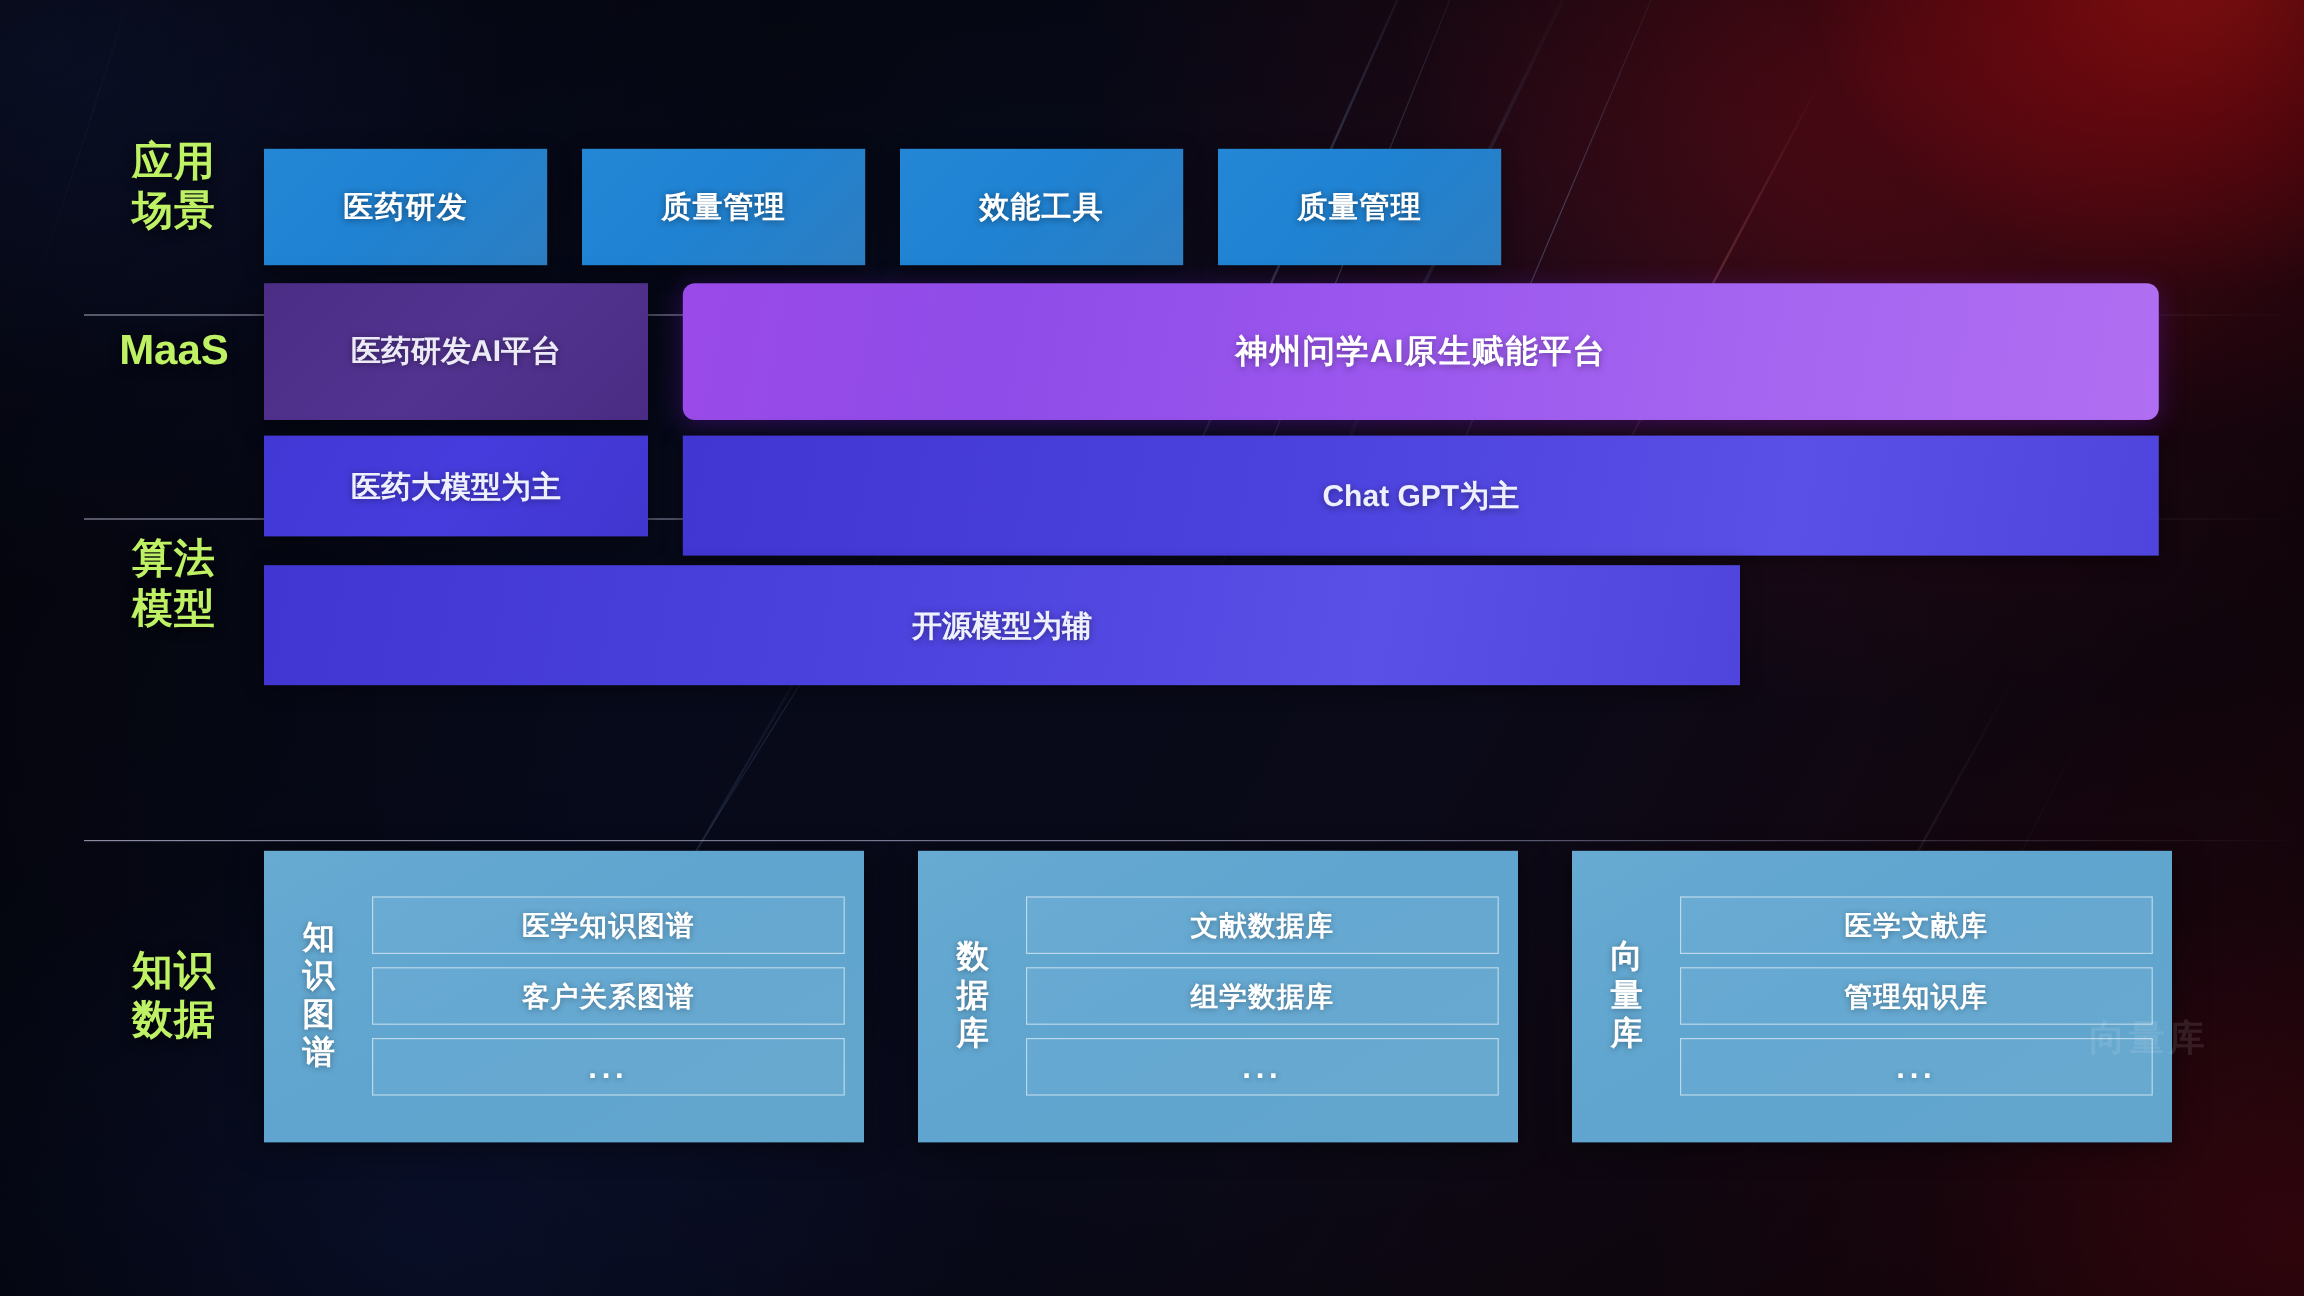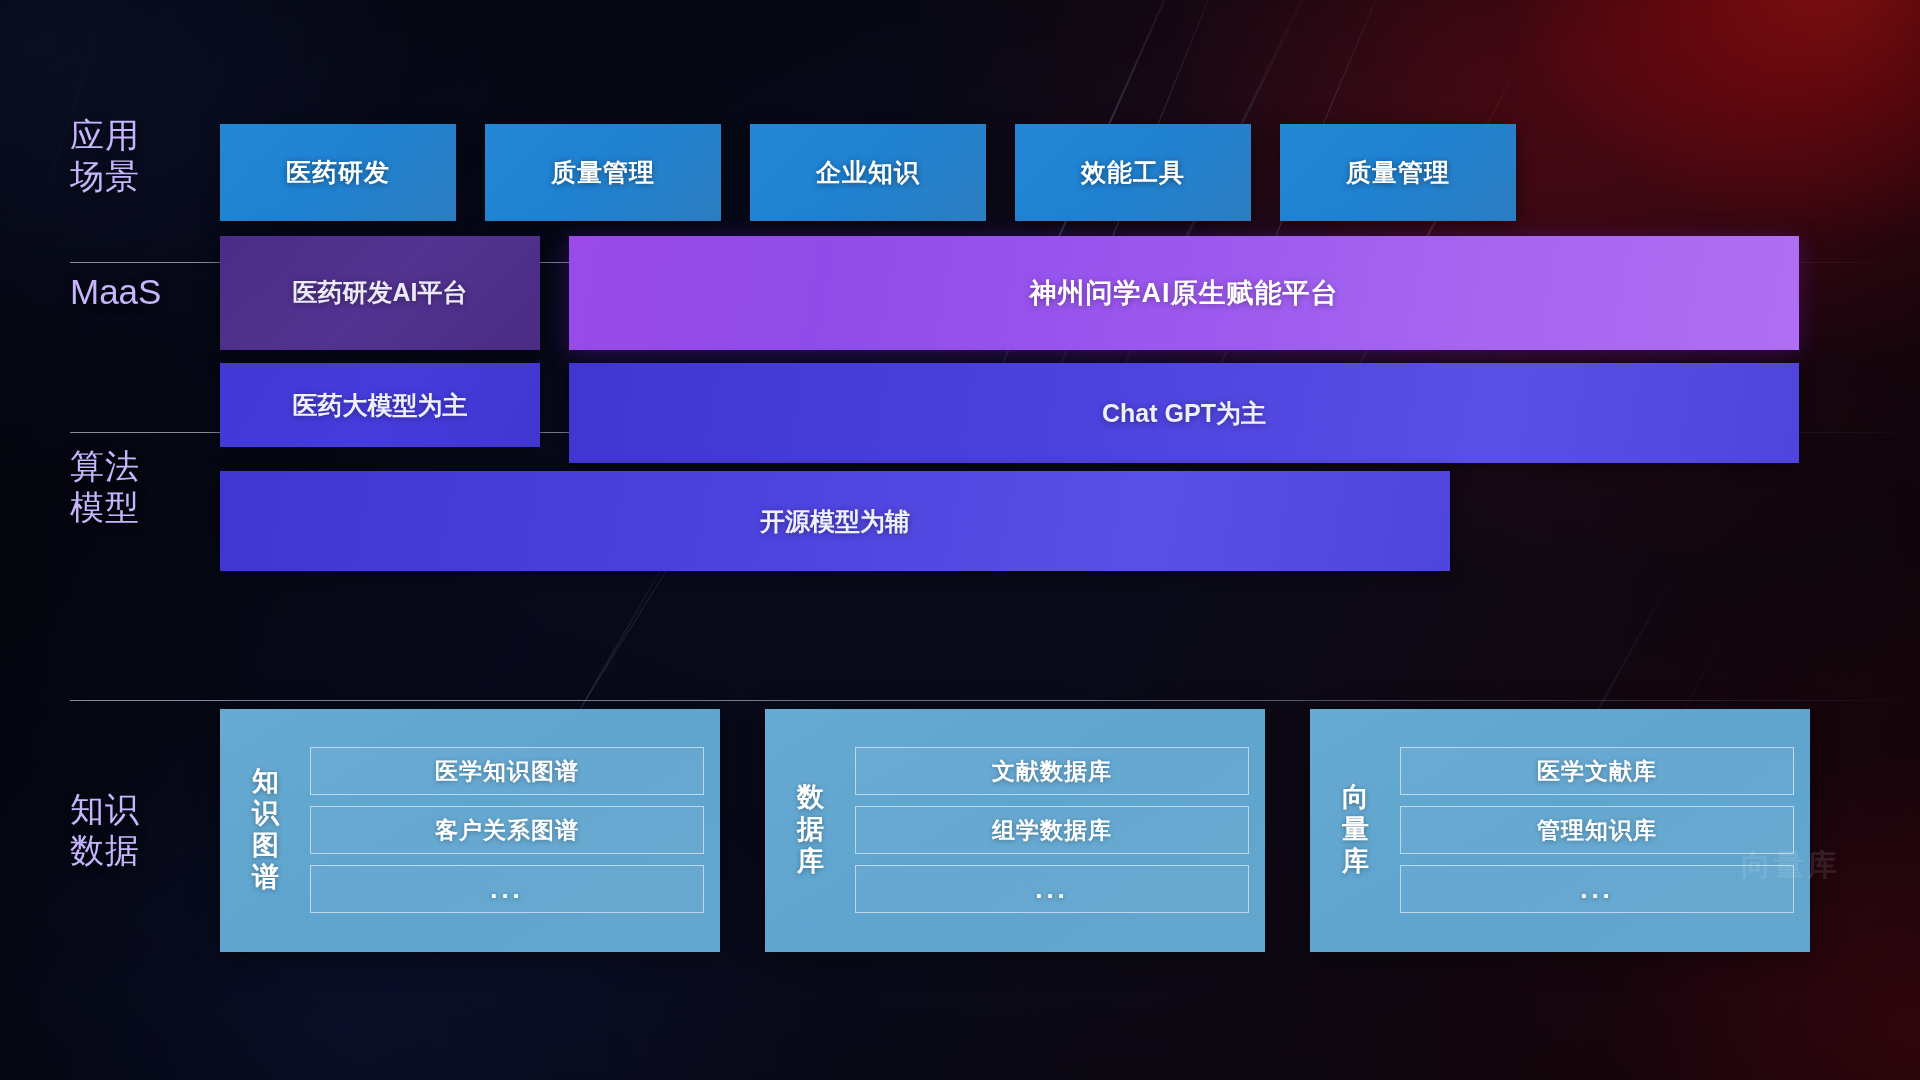--- a/index.html
+++ b/index.html
@@ -39,22 +39,23 @@
     padding:0;
   }
   .row{
     position:absolute;
     display:flex;
     align-items:center;
   }
   .row-label{
     width:150px;
     flex:0 0 150px;
-    color:#c4b5fd;
-    font-weight:400;
+    color:#bef264;
+    font-weight:700;
+    text-align:center;
     line-height:1.22;
     letter-spacing:1px;
     text-shadow:0 2px 10px rgba(0,0,0,.8);
     white-space:pre-line;
   }
   .row-body{ flex:1; display:flex; }
 
   .divider{
     position:absolute;
     left:70px; right:0px;
@@ -87,20 +88,21 @@
     box-shadow:0 4px 18px rgba(0,0,0,.5);
     text-shadow:0 1px 6px rgba(0,0,0,.4);
   }
   .maas-right{
     width:1230px; height:114px;
     display:flex; align-items:center; justify-content:center;
     color:#fff; font-size:27px; font-weight:700; letter-spacing:1px;
     background:linear-gradient(100deg,#9a4ae8 0%,#8f4ce8 22%,#9b57ee 48%,#a565f0 72%,#b06ef2 100%);
     box-shadow:0 4px 22px rgba(90,20,160,.45);
     text-shadow:0 1px 6px rgba(0,0,0,.35);
+    border-radius:10px;
   }
 
   
   #row-algo{ left:70px; top:372px; width:1850px; height:190px; }
   #row-algo .row-label{ font-size:34px;margin-top:40px; }
   .algo-body{ display:flex; flex-direction:column; gap:8px; }
   .algo-line{ display:flex; gap:29px; }
   .algo-left{
     width:320px; height:84px;
     display:flex; align-items:center; justify-content:center;
@@ -180,21 +182,20 @@
   <div class="divider" style="top:432px;"></div>
   <div class="divider" style="top:700px;"></div>
 
   <div class="row" id="row-apps">
     <div class="row-label">应用
 场景</div>
     <div class="row-body">
       <div class="app-cards">
         <div class="app-card">医药研发</div>
         <div class="app-card">质量管理</div>
-        <div class="app-card">企业知识</div>
         <div class="app-card">效能工具</div>
         <div class="app-card">质量管理</div>
       </div>
     </div>
   </div>
 
   <div class="row" id="row-maas">
     <div class="row-label">MaaS</div>
     <div class="row-body">
       <div class="maas-body">

